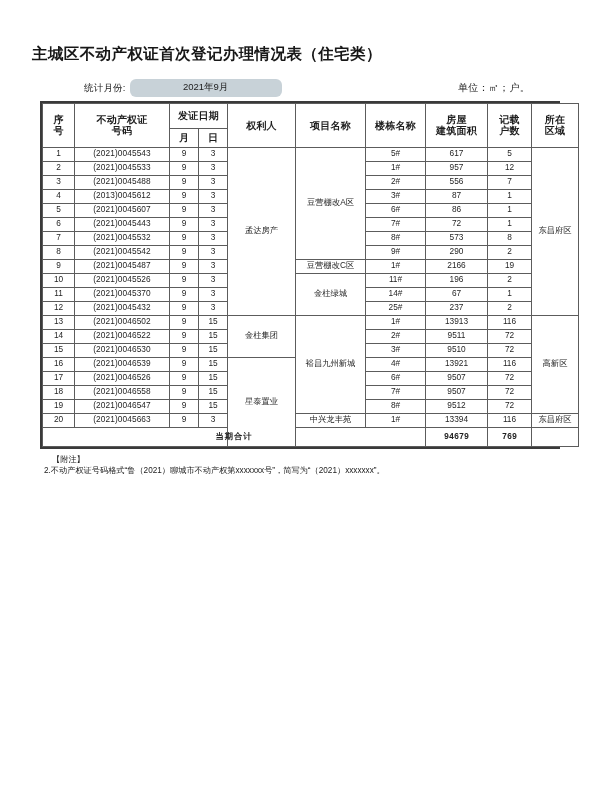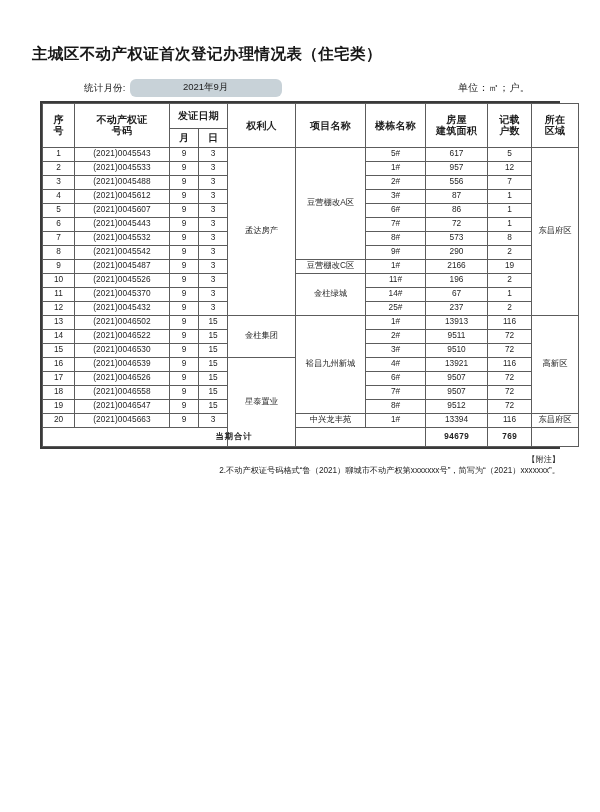--- a/index.html
+++ b/index.html
@@ -113,21 +113,20 @@
     font-family: "DejaVu Sans", "Liberation Sans", sans-serif;
   }
   tr.total-row td { height: 19px; font-family: Liberation Mono, monospace; }
   .notes {
     width: 520px;
     margin: 5px auto 4px auto;
     font-size: 8.2px;
     line-height: 1.45;
     color: #222;
     padding-left: 4px;
-    text-align: right;
   }
   .notes div { white-space: nowrap; }
   .note-head { padding-left: 8px; }
 </style>
 </head>
 <body>
 
 <div id="page">
   <div class="doc">
 
@@ -211,21 +210,21 @@
               <td class="idx">3</td>
               <td class="cert">(2021)0045488</td>
               <td>9</td>
               <td>3</td>
               <td class="bldg">2#</td>
               <td class="num">556</td>
               <td class="num">7</td>
             </tr>
             <tr>
               <td class="idx">4</td>
-              <td class="cert">(2021)0045612</td>
+              <td class="cert">(2013)0045612</td>
               <td>9</td>
               <td>3</td>
               <td class="bldg">3#</td>
               <td class="num">87</td>
               <td class="num">1</td>
             </tr>
             <tr>
               <td class="idx">5</td>
               <td class="cert">(2021)0045607</td>
               <td>9</td>

